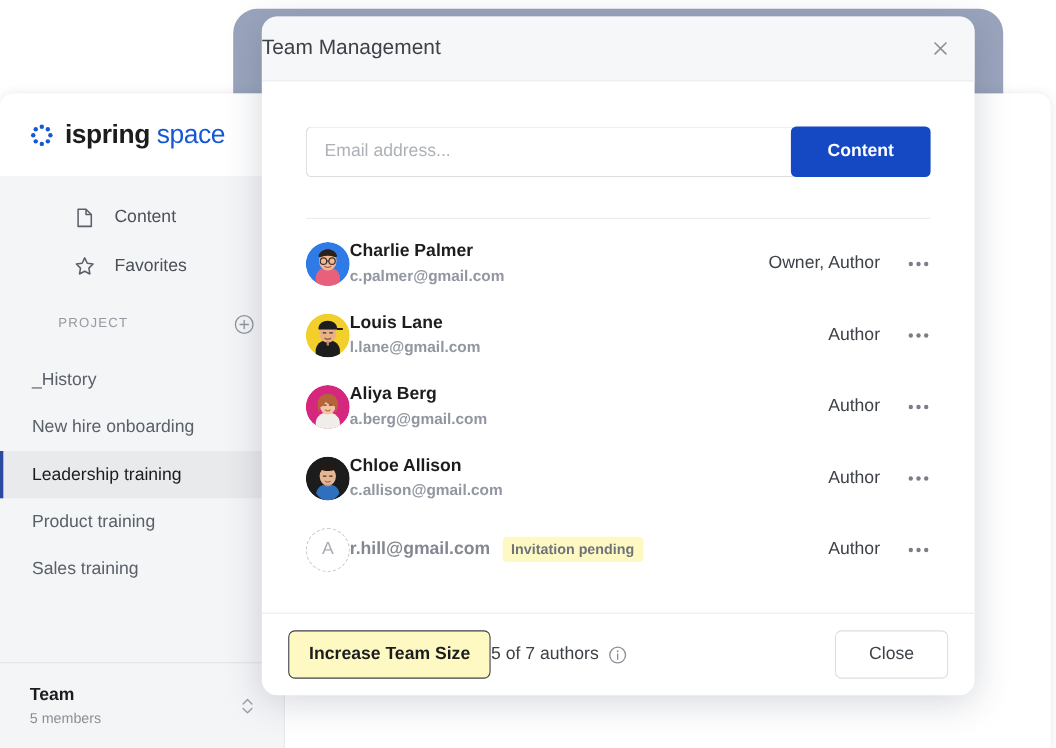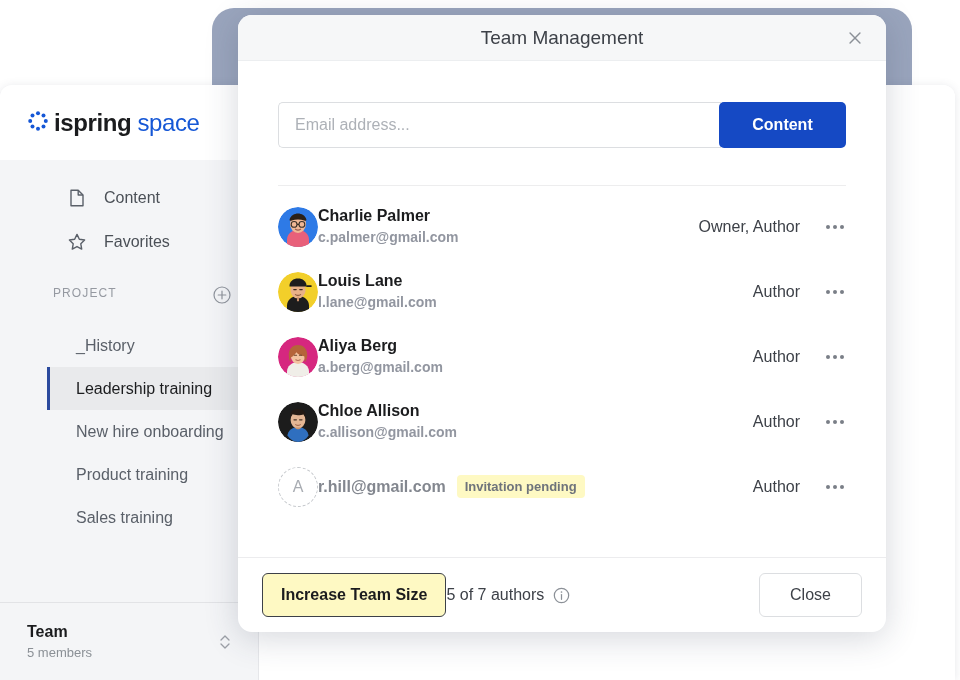--- a/index.html
+++ b/index.html
@@ -38,21 +38,21 @@
     display: flex; flex-direction: column;
     flex: none;
   }
   .sidebar-head {
     height: 75px;
     background: #ffffff;
     display: flex; align-items: center;
     padding-left: 26px;
     flex: none;
   }
-  .logo { display: flex; gap: 4px; }
+  .logo { display: flex; align-items: center; gap: 9px; }
   .logo-mark { width: 24px; height: 24px; flex: none; }
   .logo-text {
     font-size: 24px; font-weight: bold; letter-spacing: -0.4px;
     color: #1b1c1e; white-space: nowrap;
   }
   .logo-text .sp { color: #1557d6; font-weight: normal; }
 
   .nav { padding-top: 16px; flex: none; }
   .nav-item {
     height: 44px; display: flex; align-items: center;
@@ -65,21 +65,21 @@
     margin-top: 22px; height: 34px;
     display: flex; align-items: flex-start; justify-content: space-between;
     padding: 0 27px 0 29px;
     margin-left: 24px;
   }
   .proj-title {
     font-size: 12px; letter-spacing: 1.1px; color: #9599a1; font-weight: normal;
   }
   .plus-ico { width: 18px; height: 18px; display: block; }
 
-  .proj-list { margin-top: 4px; padding-left: 47px; }
+  .proj-list { margin-top: 4px; }
   .proj-item {
     height: 43px; display: flex; align-items: center;
     padding-left: 29px;
     font-size: 16px; color: #5a6069;
     border-left: 3px solid transparent;
     padding-left: 26px;
   }
   .proj-item.active {
     background: #e9eaec;
     border-left: 3px solid #2b4a9e;
@@ -105,24 +105,24 @@
     position: absolute;
     left: 238px; top: 15px;
     width: 648px; height: 617px;
     background: #ffffff;
     border-radius: 14px;
     box-shadow: 0 6px 34px rgba(45,55,80,0.20);
     display: flex; flex-direction: column;
     overflow: hidden;
   }
   .modal-head {
-    height: 46px; flex: none;
+    height: 59px; flex: none;
     background: #f6f7f8;
     border-bottom: 1px solid #eceef0;
-    display: flex; align-items: center; justify-content: center;
+    display: flex; align-items: center; justify-content: flex-start;
     position: relative;
   }
   .modal-title { font-size: 19px; color: #3d4148; }
   .close-x {
     position: absolute; right: 16px; top: 50%;
     transform: translateY(-50%);
     width: 30px; height: 30px;
     display: flex; align-items: center; justify-content: center;
   }
 
@@ -276,25 +276,25 @@
             <circle cx="9" cy="9" r="8"></circle>
             <path d="M9 5.2v7.6M5.2 9h7.6" stroke-linecap="round"></path>
           </svg>
         </span>
       </div>
 
       <div class="proj-list">
         <div class="proj-item">
             <span>_History</span>
           </div>
+        <div class="proj-item">
+            <span>New hire onboarding</span>
+          </div>
         <div class="proj-item active">
             <span>Leadership training</span>
-          </div>
-        <div class="proj-item">
-            <span>New hire onboarding</span>
           </div>
         <div class="proj-item">
             <span>Product training</span>
           </div>
         <div class="proj-item">
             <span>Sales training</span>
           </div>
       </div>
 
       <div class="sidebar-spacer"></div>

